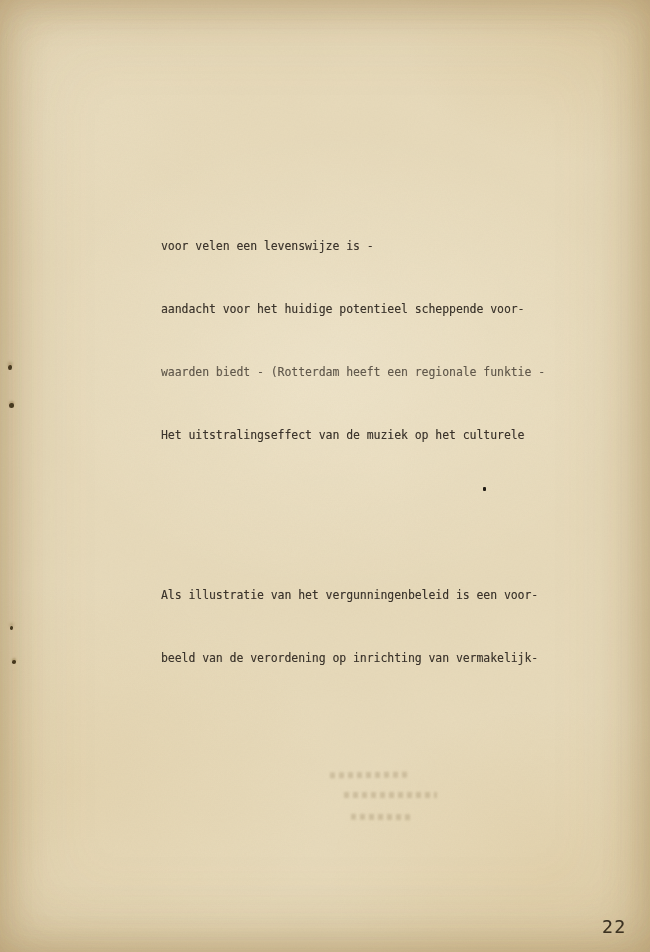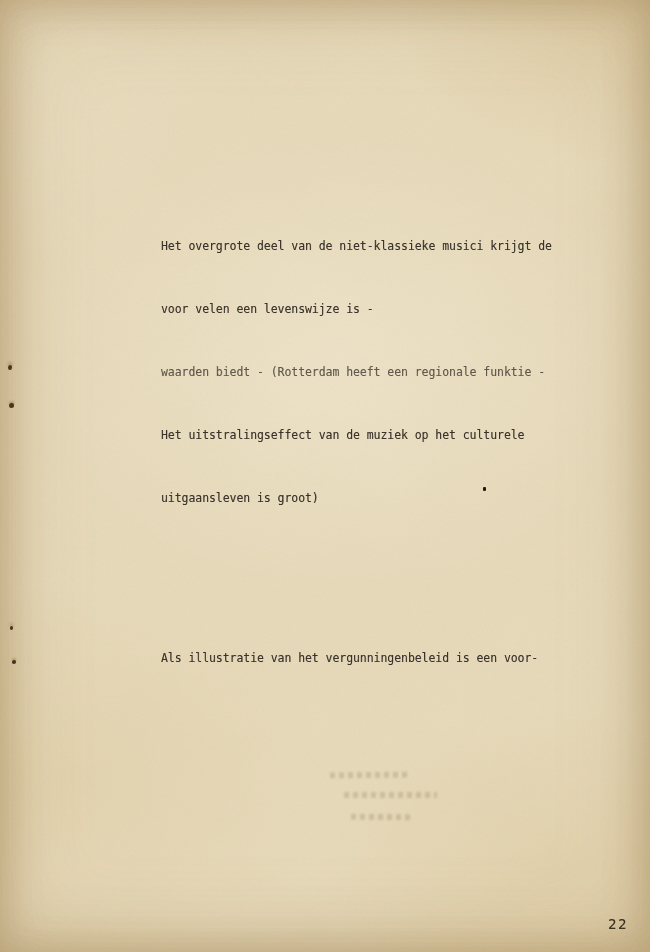--- a/index.html
+++ b/index.html
@@ -43,25 +43,24 @@
   .para { margin: 0; }
   .para2 { margin-top: 13px; }
   .line { height: 21px; }
   
   .para1 .line:nth-child(3) { opacity: 0.78; }
   .para1 .line:nth-child(6) { opacity: 0.92; }
   .page-number {
     position: absolute;
     left: 602px;
     top: 916px;
-    font-size: 14px;
+    font-size: 18px;
     letter-spacing: 1.5px;
     color: #2e2922;
     text-shadow: 0.3px 0.3px 0.4px rgba(46,41,34,0.4);
-    margin-left: 6px;
   }
   .speck { position: absolute; background: #39301f; border-radius: 50% 40% 50% 45%; }
   .speck-1 { left: 8px;  top: 365px; width: 4px; height: 5px; box-shadow: 0 -3px 3px rgba(125,98,55,0.40); }
   .speck-2 { left: 9px;  top: 403px; width: 5px; height: 5px; box-shadow: 0 -2px 2px rgba(125,98,55,0.35); }
   .speck-3 { left: 10px; top: 626px; width: 3px; height: 4px; box-shadow: 0 -3px 3px rgba(125,98,55,0.40); }
   .speck-4 { left: 12px; top: 660px; width: 4px; height: 4px; box-shadow: 0 -2px 2px rgba(125,98,55,0.35); }
   .ink-dot { position: absolute; left: 483px; top: 487px; width: 3px; height: 4px; background: #211c15; border-radius: 1px; }
   .ghost {
     position: absolute;
     height: 6px;
@@ -89,28 +88,28 @@
         <feTurbulence type="fractalNoise" baseFrequency="0.7" numOctaves="2" seed="11" stitchTiles="stitch"></feTurbulence>
         <feColorMatrix type="matrix" values="0 0 0 0 0.42  0 0 0 0 0.34  0 0 0 0 0.20  0 0 0 0.13 0"></feColorMatrix>
       </filter>
     </defs>
     <rect width="650" height="952" filter="url(#blotch)"></rect>
     <rect width="650" height="952" filter="url(#fineGrain)"></rect>
   </svg>
 
   <div class="typed">
     <div class="para para1">
-      <div class="line">Het overgrote deel van de niet-klassieke musici krijgt de</div>
       <div class="line">voor velen een levenswijze is -</div>
+      <div class="line">aandacht voor het huidige potentieel scheppende voor-</div>
       <div class="line">waarden biedt - (Rotterdam heeft een regionale funktie -</div>
       <div class="line">Het uitstralingseffect van de muziek op het culturele</div>
-      <div class="line">uitgaansleven is groot)</div>
     </div>
     <div class="para para2">
       <div class="line">Als illustratie van het vergunningenbeleid is een voor-</div>
+      <div class="line">beeld van de verordening op inrichting van vermakelijk-</div>
       
       
       
     </div>
   </div>
 
   <div class="page-number">22</div>
 
   <div class="speck speck-1"></div>
   <div class="speck speck-2"></div>

